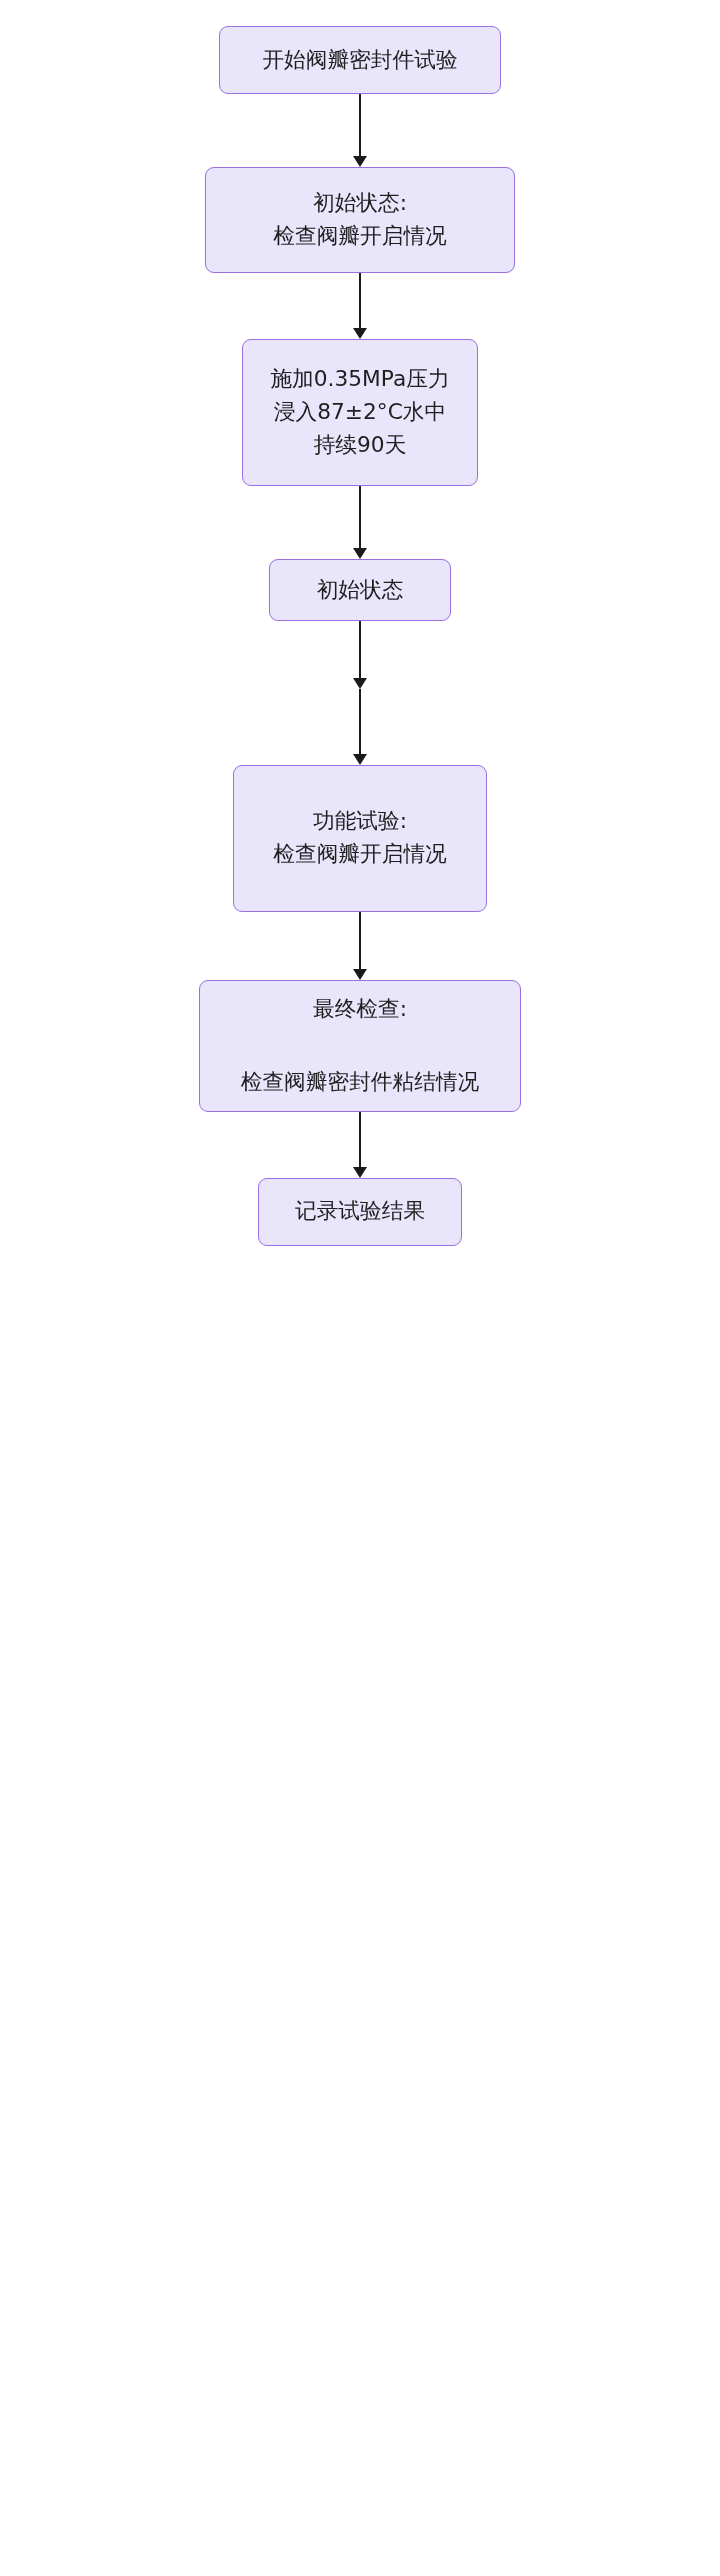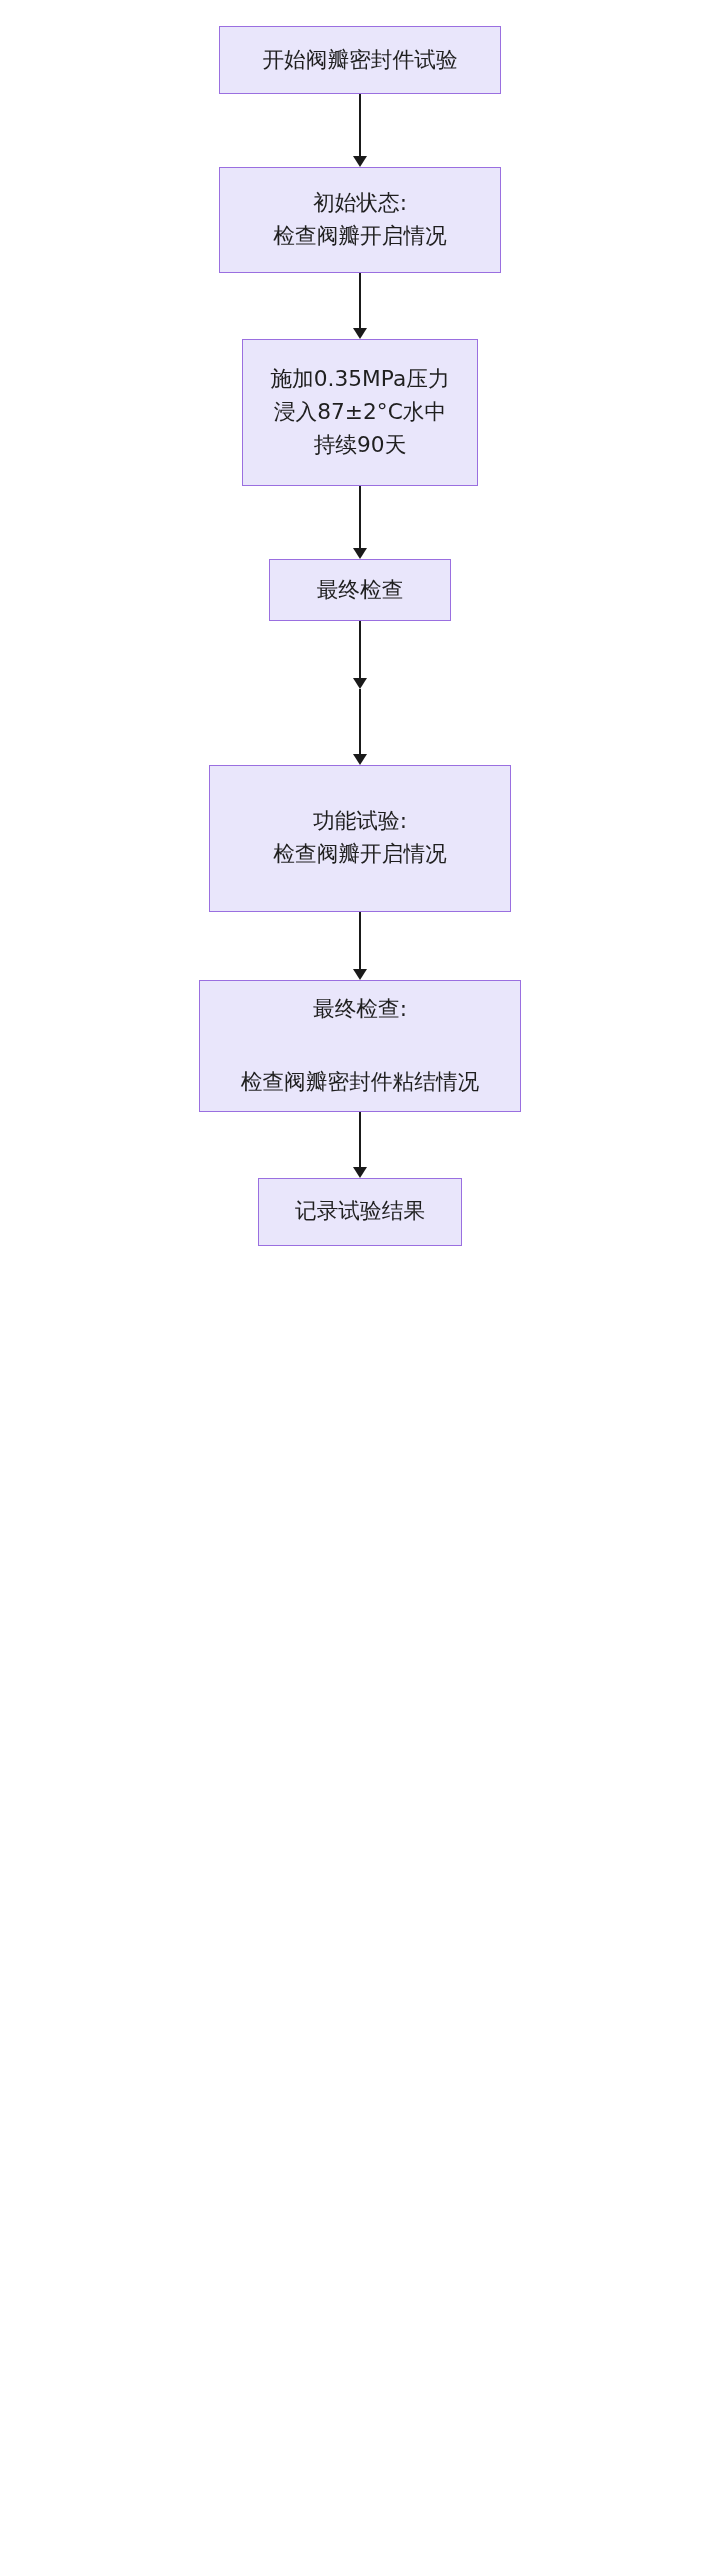--- a/index.html
+++ b/index.html
@@ -25,42 +25,42 @@
     top: 0;
     width: 720px;
     display: flex;
     flex-direction: column;
     align-items: center;
   }
   .node {
     box-sizing: border-box;
     background: #e9e6fb;
     border: 1.7px solid #9a6fe0;
-    border-radius: 0;
+    border-radius: 9px;
     display: flex;
     flex-direction: column;
     align-items: center;
     justify-content: center;
     color: #1f1f1f;
     font-size: 21.7px;
     line-height: 1.52;
     text-align: center;
     padding: 12px 22.5px;
   }
   .node .line {
     white-space: nowrap;
     display: block;
   }
   
   .n0 { width: 282px; min-height: 68px; }
-  .n1 { width: 282px; min-height: 106px; }
+  .n1 { width: 310px; min-height: 106px; }
   .n2 { width: 236px; min-height: 147px; }
   .n3 { width: 182px; min-height: 62px; }
   .n4 { width: 225px; min-height: 102px; }
-  .n5 { width: 302px; min-height: 147px; }
+  .n5 { width: 254px; min-height: 147px; }
   .n6 { width: 322px; min-height: 104px; gap: 40px; }
   .n7 { width: 204px; min-height: 68px; }
 
   .connector {
     width: 35px;
     display: flex;
     flex-direction: column;
     align-items: center;
     justify-content: flex-start;
   }
@@ -118,21 +118,21 @@
       <span class="line">浸入87±2°C水中</span>
       <span class="line">持续90天</span>
     </div>
 
     <div class="connector c-h86b">
       <div class="stem"></div>
       <div class="head"></div>
     </div>
 
     <div class="node n3">
-      <span class="line">最终检查</span>
+      <span class="line">初始状态</span>
     </div>
 
     <div class="connector c-h80">
       <div class="stem"></div>
       <div class="head"></div>
     </div>
 
 
     <div class="connector c-h88">
       <div class="stem"></div>

